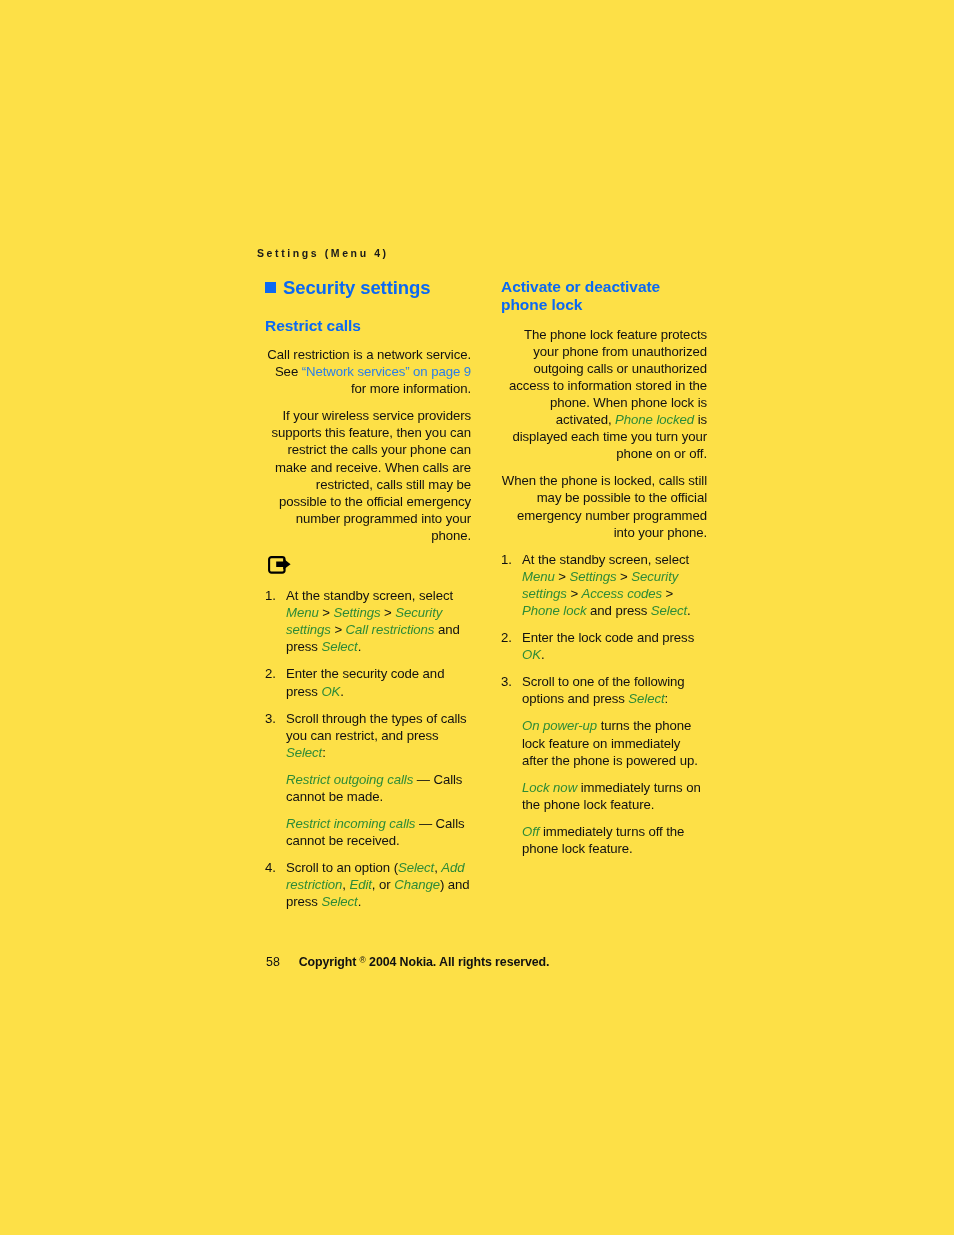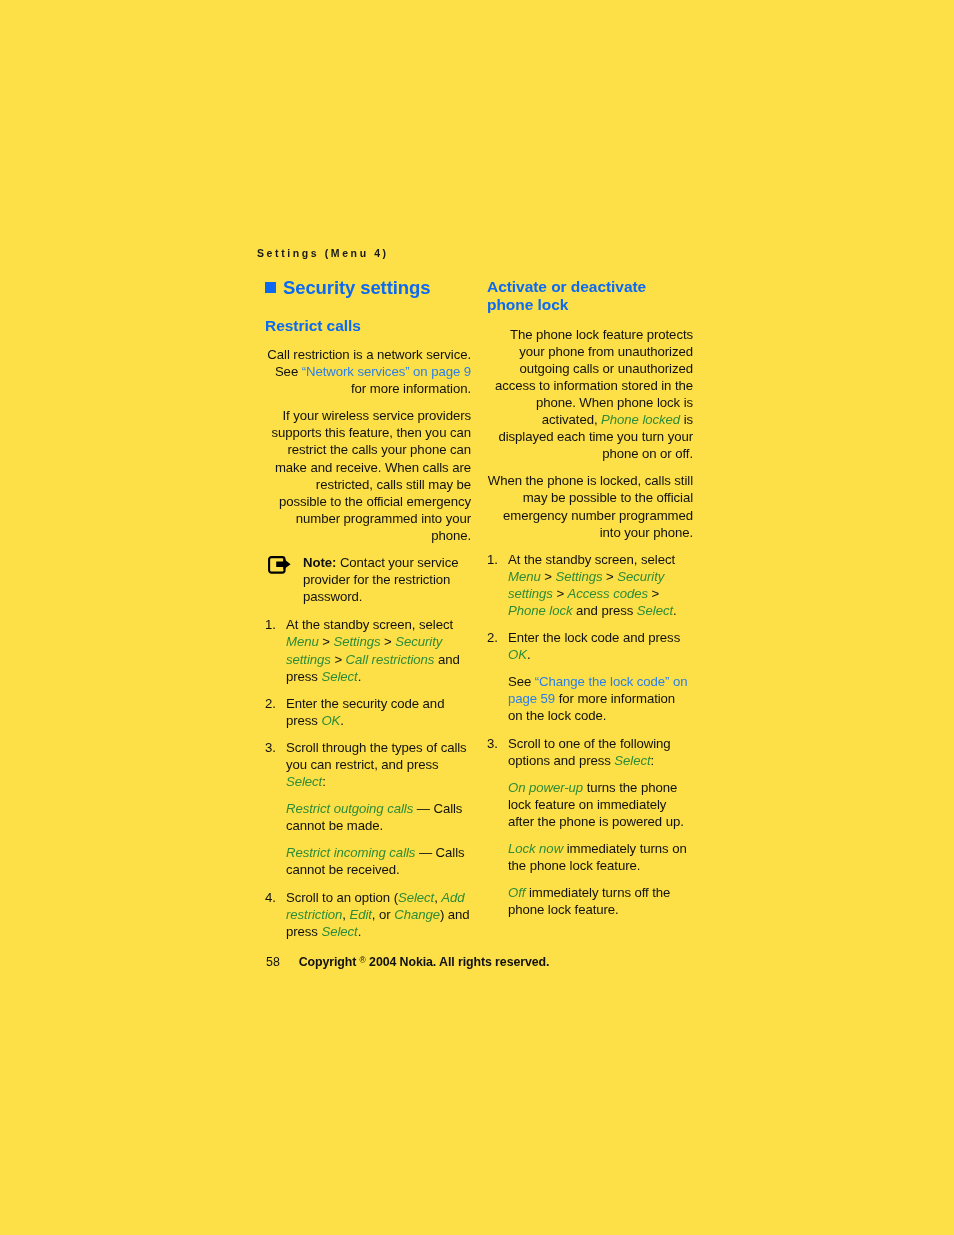--- a/index.html
+++ b/index.html
@@ -37,21 +37,21 @@
     white-space: nowrap;
   }
 
   
   .columns {
     position: absolute;
     left: 265px;
     top: 278px;
     width: 434px;
     display: flex;
-    gap: 16px;
+    gap: 30px;
     align-items: flex-start;
   }
   .col {
     width: 206px;
     flex: 0 0 206px;
   }
 
   
   h1.chapter {
     margin: 0 0 18px 0;
@@ -210,42 +210,41 @@
 
       <p class="body">If your wireless service providers supports this feature, then you can restrict the calls your phone can make and receive. When calls are restricted, calls still may be possible to the official emergency number programmed into your phone.</p>
 
       <div class="note">
         <span class="note-icon">
           <svg width="26" height="20" viewBox="0 0 26 20" xmlns="http://www.w3.org/2000/svg">
             <rect x="1.1" y="1.1" width="15.5" height="15.5" rx="2.4" ry="2.4" fill="none" stroke="#000000" stroke-width="2.1"></rect>
             <path d="M8.2 5.4 L15.2 5.4 L15.2 2.6 L22.6 8.2 L15.2 13.8 L15.2 11.1 L8.2 11.1 Z" fill="#000000"></path>
           </svg>
         </span>
-        <span class="note-text"><b>Note:</b><span> Contact your service provider for the restriction password.</span></span>
       </div>
 
       <ol class="steps" id="left-steps">
           <li><span><span>At the standby screen, select </span><span class="green">Menu</span><span> &gt; </span><span class="green">Settings</span><span> &gt; </span><span class="green">Security settings</span><span> &gt; </span><span class="green">Call restrictions</span><span> and press </span><span class="green">Select</span><span>.</span></span></li>
           <li><span><span>Enter the security code and press </span><span class="green">OK</span><span>.</span></span></li>
           <li><span><span>Scroll through the types of calls you can restrict, and press </span><span class="green">Select</span><span>:</span></span><div class="sub-para"><span class="green">Restrict outgoing calls</span><span> — Calls cannot be made.</span></div><div class="sub-para"><span class="green">Restrict incoming calls</span><span> — Calls cannot be received.</span></div></li>
           <li><span><span>Scroll to an option (</span><span class="green">Select</span><span>, </span><span class="green">Add restriction</span><span>, </span><span class="green">Edit</span><span>, or </span><span class="green">Change</span><span>) and press </span><span class="green">Select</span><span>.</span></span></li>
         </ol>
     </div>
 
     <div class="col">
 
       <h2 class="sub tight">Activate or deactivate phone lock</h2>
 
       <p class="body" id="right-para1"><span>The phone lock feature protects your phone from unauthorized outgoing calls or unauthorized access to information stored in the phone. When phone lock is activated, </span><span class="green">Phone locked</span><span> is displayed each time you turn your phone on or off.</span></p>
 
       <p class="body">When the phone is locked, calls still may be possible to the official emergency number programmed into your phone.</p>
 
       <ol class="steps" id="right-steps">
           <li><span><span>At the standby screen, select </span><span class="green">Menu</span><span> &gt; </span><span class="green">Settings</span><span> &gt; </span><span class="green">Security settings</span><span> &gt; </span><span class="green">Access codes</span><span> &gt; </span><span class="green">Phone lock</span><span> and press </span><span class="green">Select</span><span>.</span></span></li>
-          <li><span><span>Enter the lock code and press </span><span class="green">OK</span><span>.</span></span><div class="sub-para"><span>See </span><span class="link">“Change the lock code” on page 59</span><span> for more information on the lock code.</span></div></li>
+          <li><span><span>Enter the lock code and press </span><span class="green">OK</span><span>.</span></span></li>
           <li><span><span>Scroll to one of the following options and press </span><span class="green">Select</span><span>:</span></span><div class="sub-para"><span class="green">On power-up</span><span> turns the phone lock feature on immediately after the phone is powered up.</span></div><div class="sub-para"><span class="green">Lock now</span><span> immediately turns on the phone lock feature.</span></div><div class="sub-para"><span class="green">Off</span><span> immediately turns off the phone lock feature.</span></div></li>
         </ol>
     </div>
 
   </div>
 
   <div class="footer-page">58</div>
 
   <div class="footer-copy">
     <span>Copyright </span><span class="reg">®</span><span> 2004 Nokia. All rights reserved.</span>

